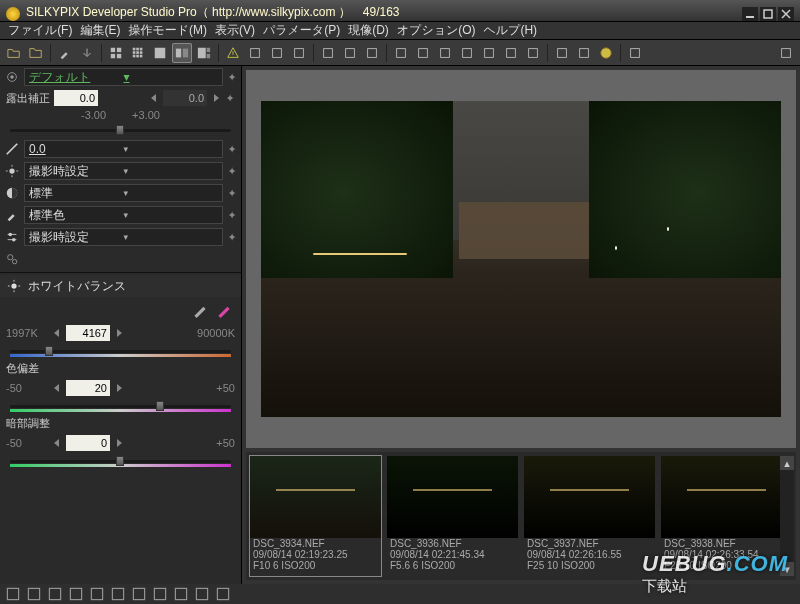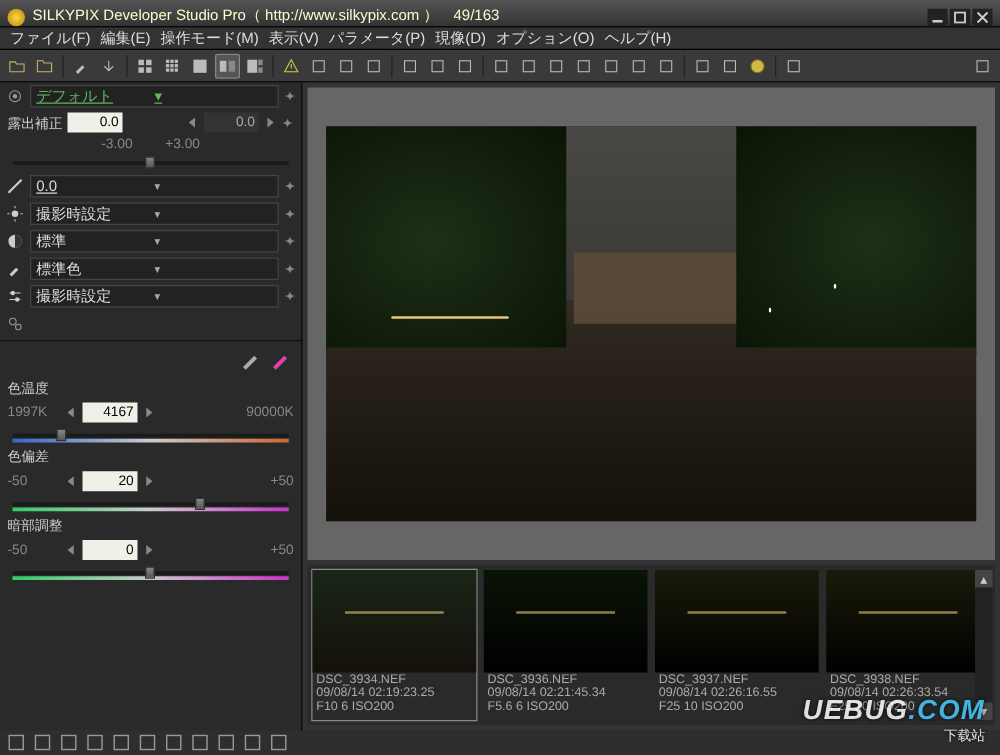--- a/index.html
+++ b/index.html
@@ -54,21 +54,21 @@
 .thumb { width: 131px; display: flex; flex-direction: column; cursor: pointer; }
 .thumb.selected { outline: 1px solid #888; }
 .thumb-img { width: 100%; height: 82px; background: #1a1a1a; position: relative; overflow: hidden; }
 .thumb-meta { padding: 0 3px; color: #aaa; font-size: 10px; line-height: 11px; }
 .vscroll { position: absolute; right: 2px; top: 4px; width: 14px; bottom: 4px; background: #333; display: flex; flex-direction: column; }
 .vscroll .arr { height: 14px; background: #444; display:flex;align-items:center;justify-content:center;cursor:pointer; }
 .vscroll .track { flex: 1; background: #222; }
 .bottombar { height: 20px; background: #2e2e2e; display: flex; align-items: center; padding: 0 4px; gap: 3px; }
 .bottombar .bbtn { width: 18px; height: 16px; display:flex;align-items:center;justify-content:center;cursor:pointer; }
 .watermark { position: absolute; right: 12px; bottom: 8px; color: #fff; font-size: 22px; font-weight: bold; font-style: italic; letter-spacing: 1px; text-shadow: 0 0 4px #000; opacity: .85; margin-left: 33px; }
-.watermark .jp { font-size: 11px; display: block; text-align: right; letter-spacing: 0; font-style: normal; font-weight: normal; }
+.watermark .jp { font-size: 15px; display: block; letter-spacing: 0; font-style: normal; font-weight: normal; }
 .panel-divider { height: 1px; background: #111; margin: 2px 0; }
 </style>
 </head>
 <body>
 
 <div class="titlebar">
   <div class="app-icon"></div>
   <div class="title">SILKYPIX Developer Studio Pro（ http://www.silkypix.com ）　49/163</div>
   <div class="win-btn">
       <svg viewBox="0 0 10 10">
@@ -382,36 +382,47 @@
       <div class="row-icon">
           <svg viewBox="0 0 16 16">
             <circle cx="6" cy="6" r="3" fill="none" stroke="#999"></circle>
             <circle cx="11" cy="11" r="2.5" fill="none" stroke="#999"></circle>
           </svg>
         </div>
     </div>
 
     <div class="panel-divider"></div>
 
+    <div class="section-hdr">
+      <div class="row-icon">
+          <svg viewBox="0 0 16 16">
+            <circle cx="8" cy="8" r="3" fill="#ddd"></circle>
+            <g stroke="#ddd">
+              <line x1="8" y1="1" x2="8" y2="3"></line>
+              <line x1="8" y1="13" x2="8" y2="15"></line>
+              <line x1="1" y1="8" x2="3" y2="8"></line>
+              <line x1="13" y1="8" x2="15" y2="8"></line>
+            </g>
+          </svg>
+        </div>
+      <span class="title">ホワイトバランス</span>
+    </div>
     <div class="mini-icons">
       <div class="mini">
           <svg viewBox="0 0 16 16">
             <path d="M3 13L11 5L13 7L5 15Z" fill="#aaa"></path>
           </svg>
         </div>
       <div class="mini">
           <svg viewBox="0 0 16 16">
             <path d="M3 13L11 5L13 7L5 15Z" fill="#d4a"></path>
           </svg>
         </div>
     </div>
 
-    <div class="ev-row">
-        <span class="label-sm">色温度</span>
-      </div>
     <div class="ev-row">
       <span style="color:#888;width:42px">1997K</span>
       <svg class="triangle-btn" viewBox="0 0 10 10">
           <path d="M7 1L2 5L7 9Z" fill="#888"></path>
         </svg>
       <div class="valbox">4167</div>
       <svg class="triangle-btn" viewBox="0 0 10 10">
           <path d="M3 1L8 5L3 9Z" fill="#888"></path>
         </svg>
       <span style="flex:1"></span>

